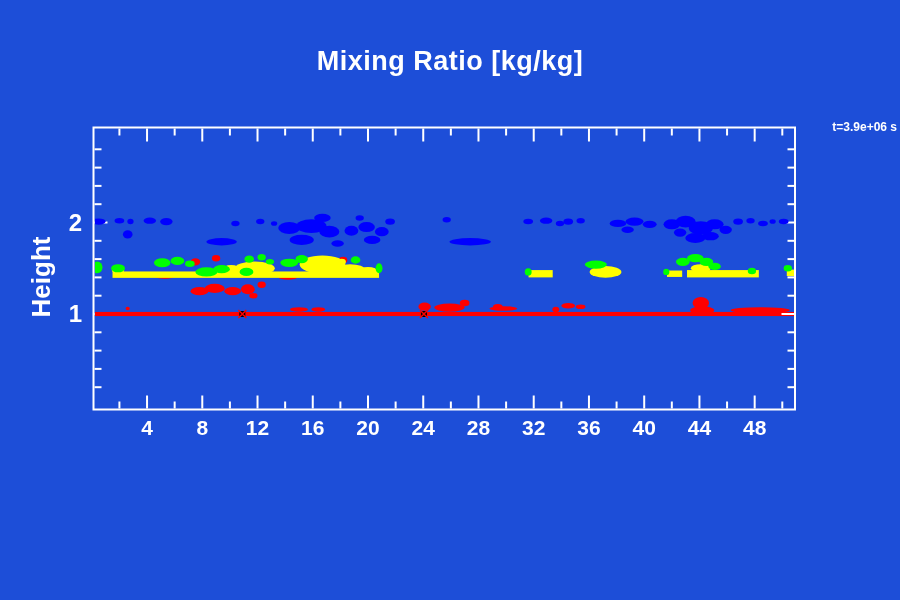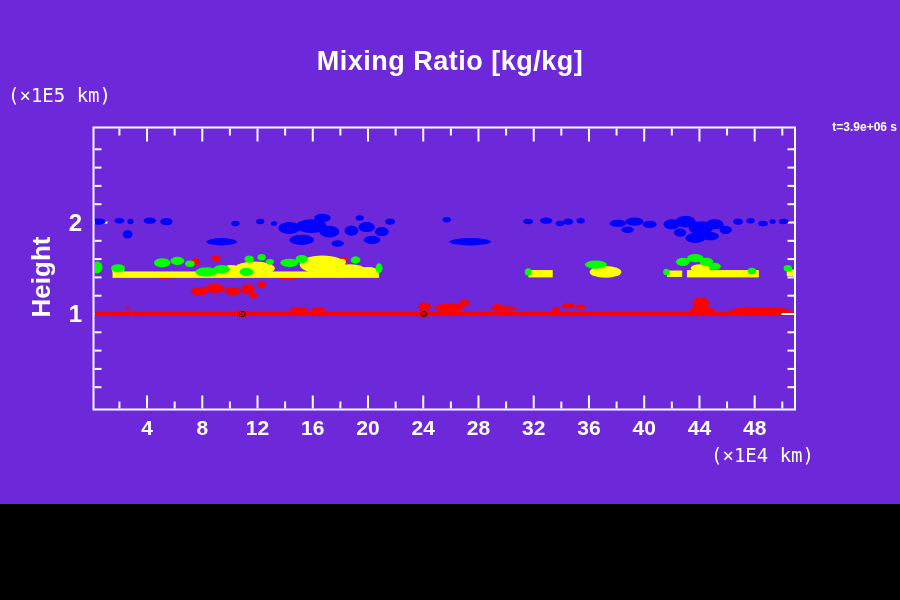--- a/index.html
+++ b/index.html
@@ -1,39 +1,37 @@
 <!DOCTYPE html>
 <html><head>
 <meta charset="utf-8">
 <style>
   html,body{margin:0;padding:0;background:#000;}
-  .screen{position:relative;width:900px;height:504px;background:#6d28d9;overflow:hidden;
+  .screen{position:relative;width:900px;height:600px;background:#1d4ed8;overflow:hidden;
           font-family:"Liberation Sans",sans-serif;color:#fff;}
   .title{position:absolute;left:0;right:0;top:46px;text-align:center;
          font-weight:bold;font-size:27px;letter-spacing:0.5px;}
   .yunit{position:absolute;left:8px;top:84px;font-family:"DejaVu Sans Mono",monospace;
          font-size:19px;}
   .xunit{position:absolute;right:86px;top:444px;font-family:"DejaVu Sans Mono",monospace;
          font-size:19px;}
   .time{position:absolute;right:3px;top:120px;font-weight:bold;font-size:12px;}
   .ylabel{position:absolute;left:-59px;top:263px;width:200px;height:28px;line-height:28px;
           text-align:center;font-weight:bold;font-size:26px;transform:rotate(-90deg);}
   svg{position:absolute;left:0;top:0;}
   .xt{font-family:"Liberation Sans",sans-serif;font-weight:bold;font-size:21px;fill:#fff;}
   .yt{font-family:"Liberation Sans",sans-serif;font-weight:bold;font-size:24px;fill:#fff;}
 </style>
 </head>
 <body>
 
 <div class="screen">
   <div class="title">Mixing Ratio [kg/kg]</div>
-  <div class="yunit">(×1E5 km)</div>
   <div class="time">t=3.9e+06 s</div>
   <div class="ylabel">Height</div>
-  <div class="xunit">(×1E4 km)</div>
   <svg id="plot-svg" width="900" height="600" viewBox="0 0 900 600">
       <defs>
         <clipPath id="pc">
           <rect x="95" y="129" width="699" height="279"></rect>
         </clipPath>
       </defs>
       <g stroke="#ffffff" stroke-width="2">
         <line x1="119.42" y1="408.5" x2="119.42" y2="401.5"></line>
         <line x1="119.42" y1="128.5" x2="119.42" y2="135.5"></line>
         <line x1="147.04" y1="408.5" x2="147.04" y2="395.5"></line>

